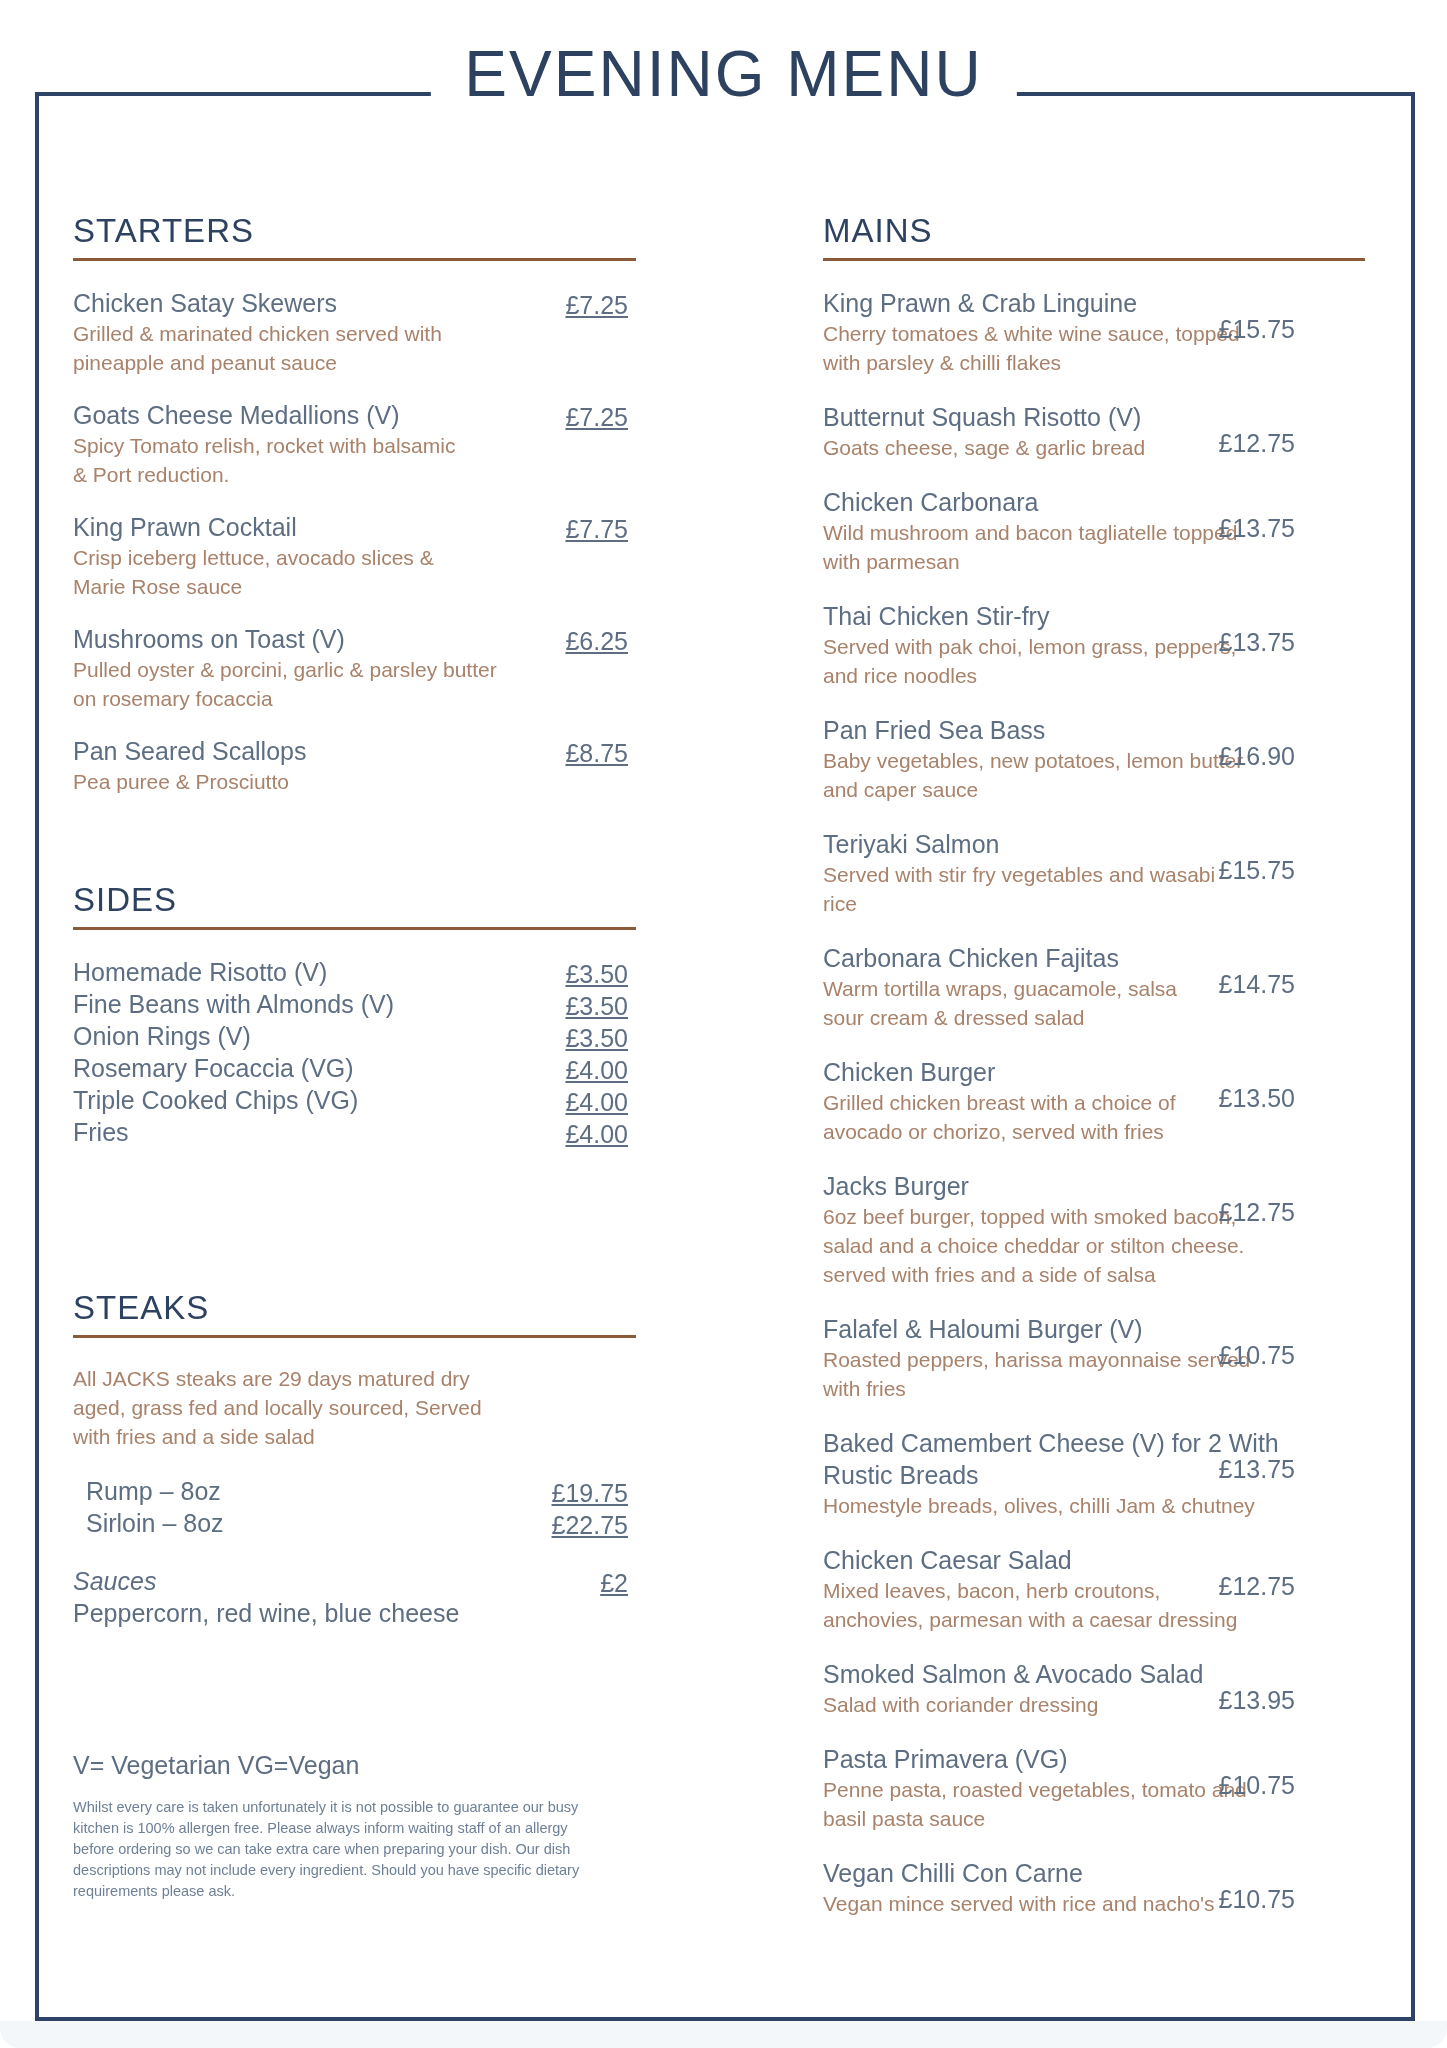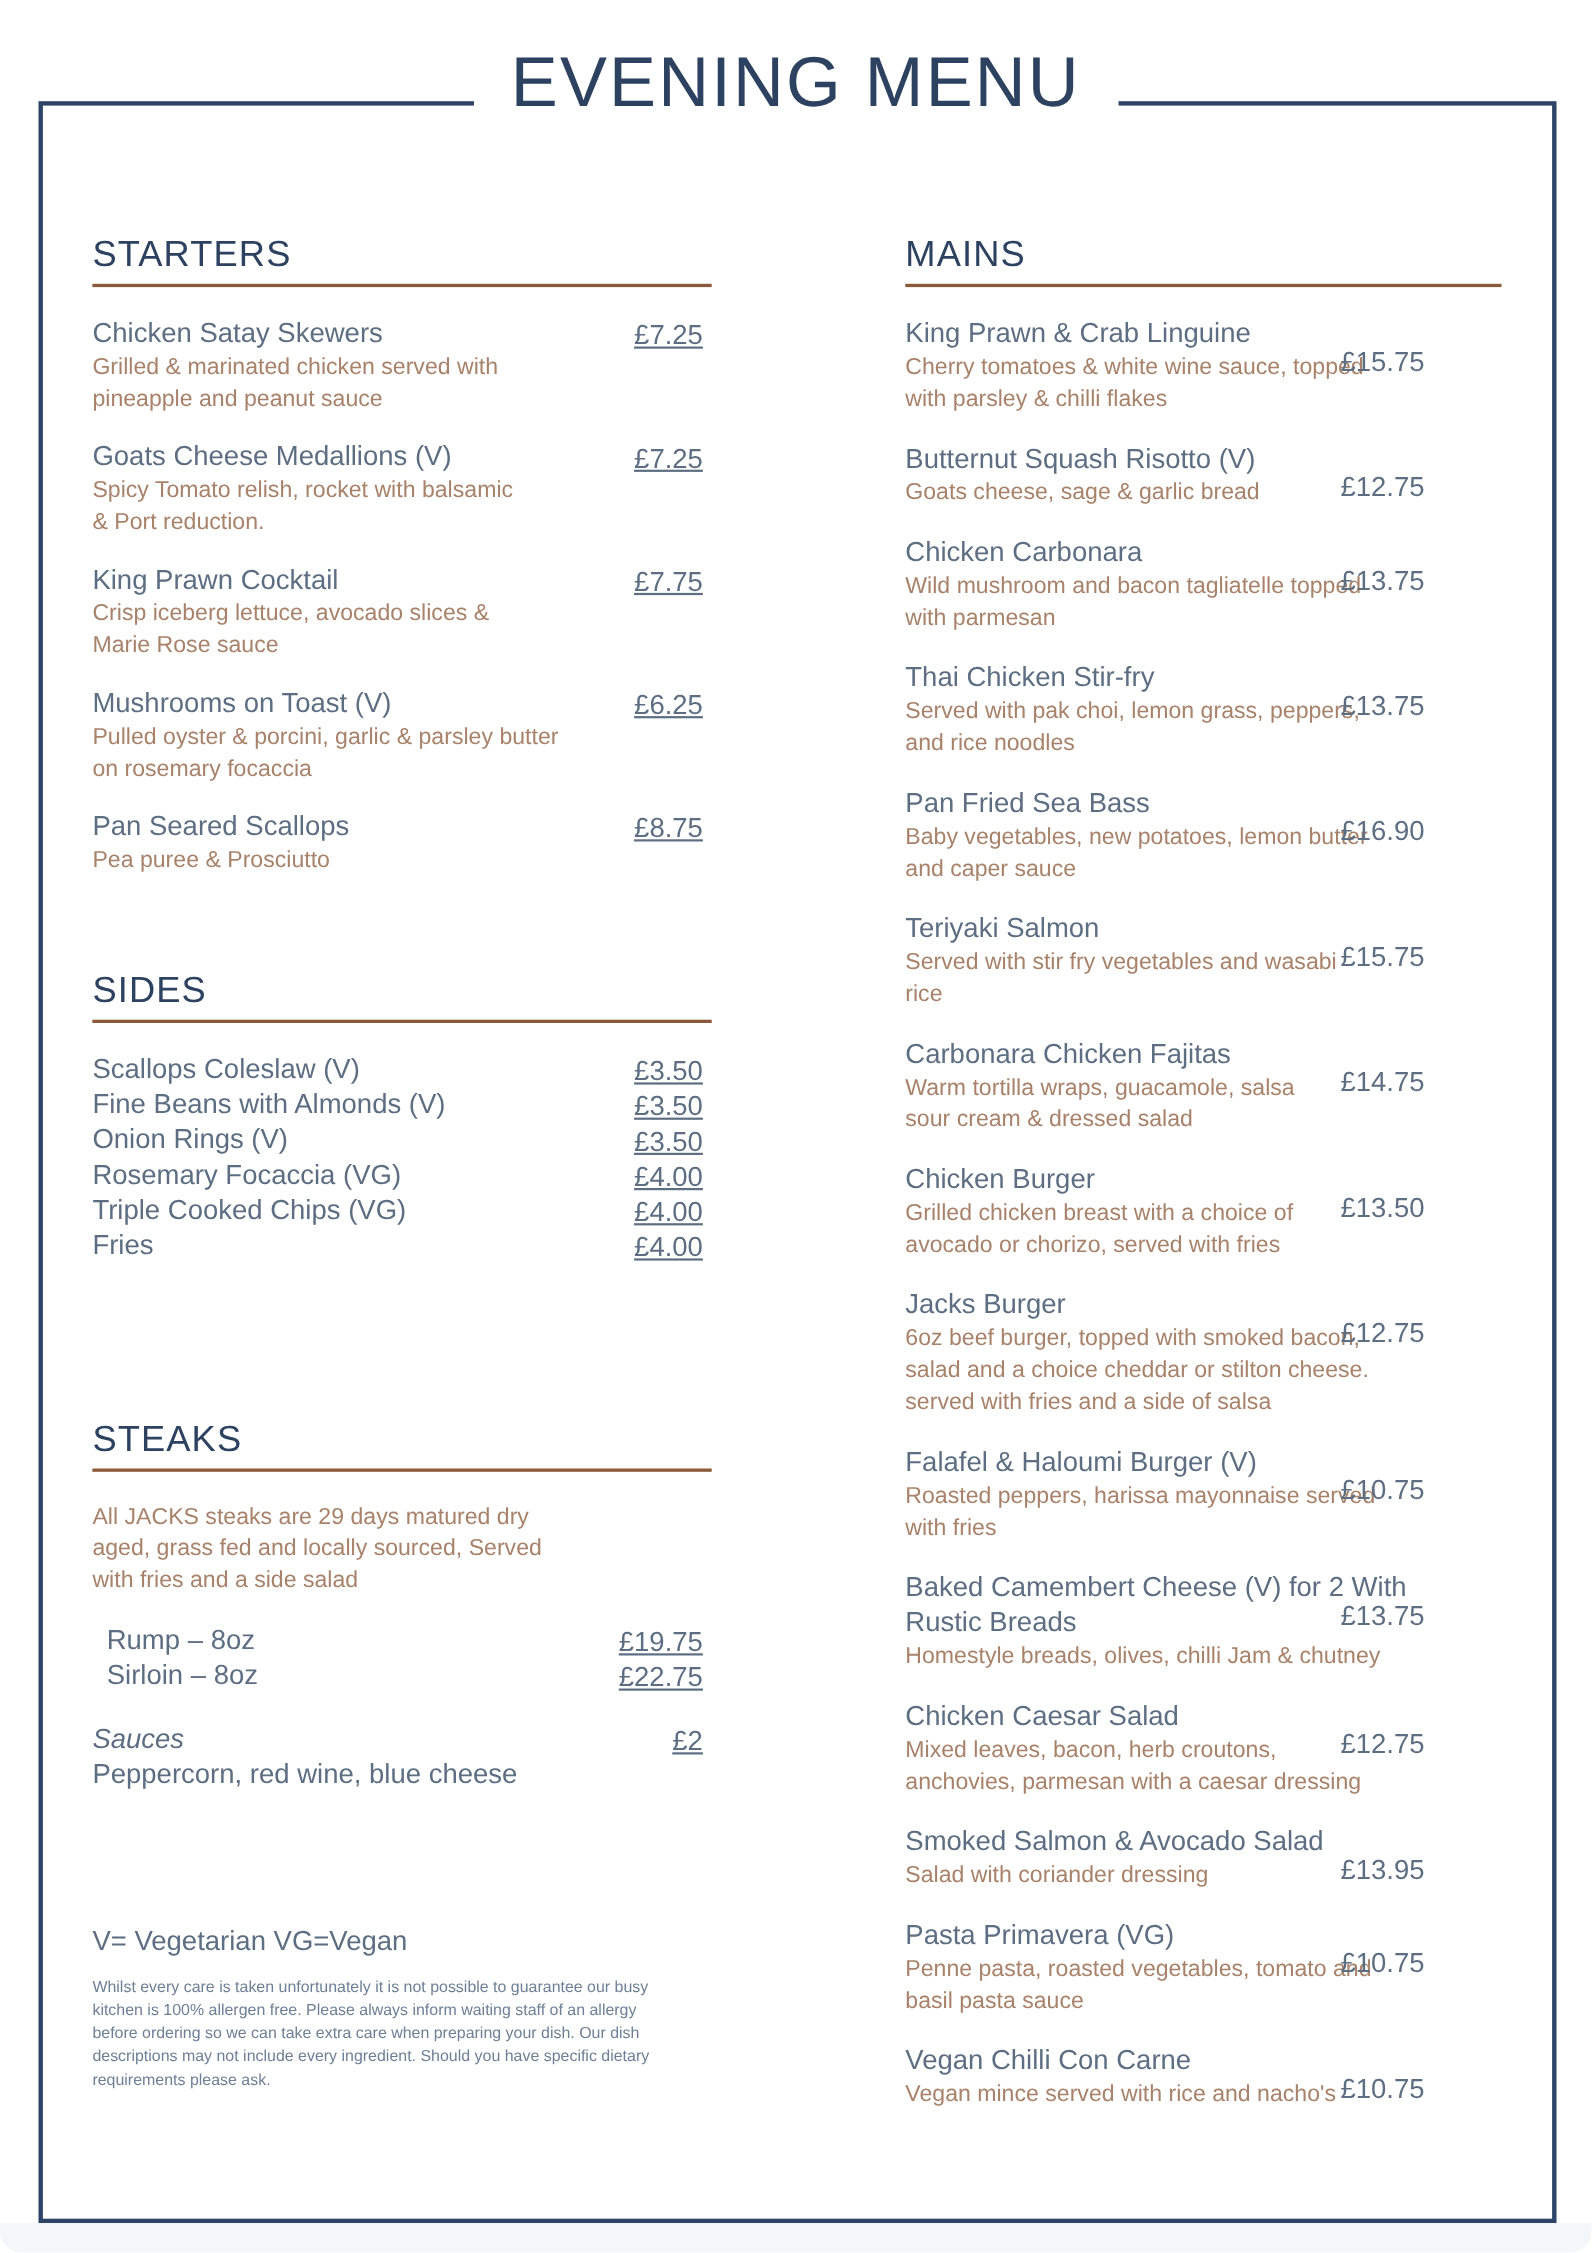--- a/index.html
+++ b/index.html
@@ -15,21 +15,21 @@
   .bottom-strip{
     position:absolute;left:0;bottom:0;width:100%;height:27px;background:var(--strip);z-index:0;
   }
   .title{
     position:absolute;top:28px;left:50%;transform:translateX(-50%);
     background:#ffffff;padding:0 34px;z-index:2;white-space:nowrap;
     font-size:64px;letter-spacing:2px;color:var(--navy);height:92px;line-height:92px;
     font-weight:400;
   }
   .col{position:absolute;top:212px;z-index:1;}
-  .col-left{left:84px;width:563px;}
+  .col-left{left:73px;width:563px;}
   .col-right{left:823px;width:542px;}
   .sec-h{
     font-size:33px;font-weight:normal;letter-spacing:1px;color:var(--navy);
     margin:0 0 26px 0;padding-bottom:8px;border-bottom:3px solid var(--copper);
   }
   .item{position:relative;}
   .col-left .item{margin-bottom:22px;}
   .col-right .item{margin-bottom:24px;}
   #sec-sides .items .item{margin-bottom:0;}
   #sec-steaks .items .item{margin-bottom:0;margin-left:13px;}
@@ -93,21 +93,21 @@
             <div class="item-desc">Pea puree &amp; Prosciutto</div>
             <div class="item-price">£8.75</div>
           </div>
         </div>
     </section>
 
     <section class="menu-section gap-sides" id="sec-sides">
       <h2 class="sec-h">SIDES</h2>
       <div class="items">
           <div class="item">
-            <div class="item-name">Scallops Coleslaw (V)</div>
+            <div class="item-name">Homemade Risotto (V)</div>
             <div class="item-price">£3.50</div>
           </div>
           <div class="item">
             <div class="item-name">Fine Beans with Almonds (V)</div>
             <div class="item-price">£3.50</div>
           </div>
           <div class="item">
             <div class="item-name">Onion Rings (V)</div>
             <div class="item-price">£3.50</div>
           </div>

